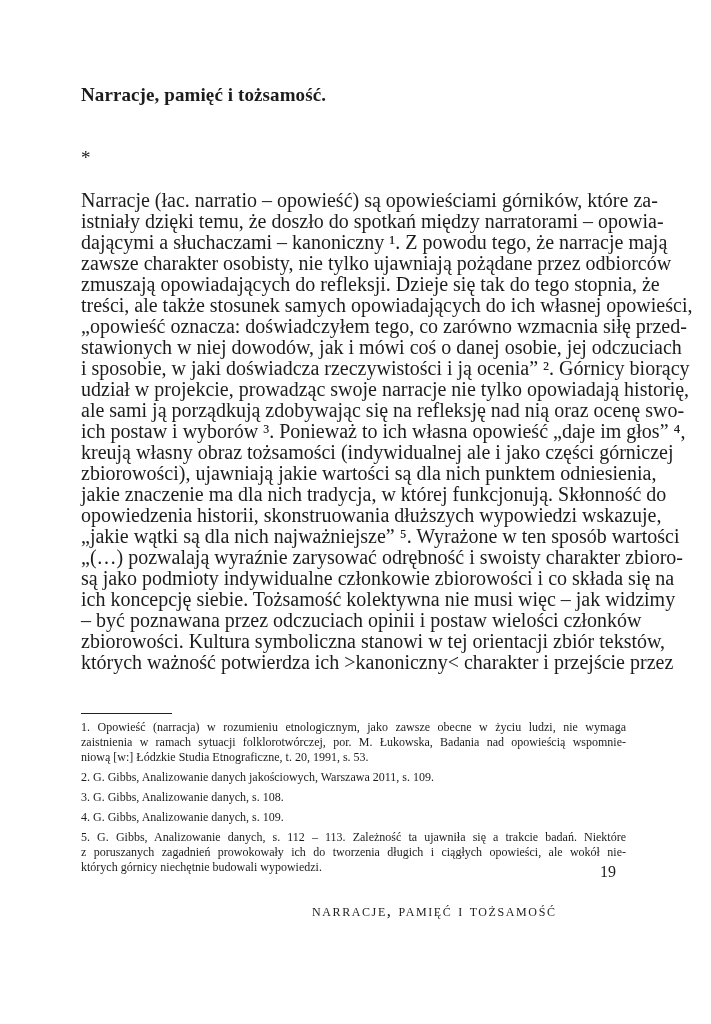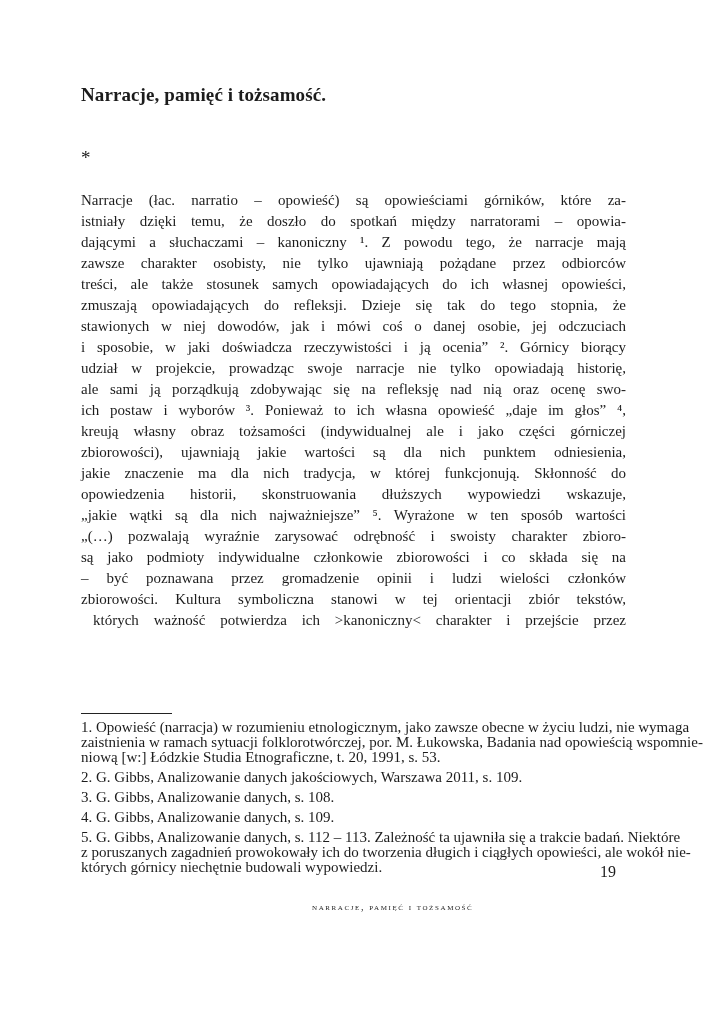--- a/index.html
+++ b/index.html
@@ -39,65 +39,64 @@
   }
   .body-text {
     position: absolute;
     left: 81px;
     top: 190px;
     width: 545px;
     margin: 0;
   }
   .body-line {
     display: block;
-    font-size: 15px;
+    font-size: 20px;
     line-height: 21px;
     height: 21px;
     white-space: nowrap;
     text-align: justify;
     text-align-last: justify;
   }
   .body-line.last {
     text-align-last: justify;
-    margin-left: 12px;
   }
   .footnote-rule {
     position: absolute;
     left: 81px;
     top: 713px;
     width: 91px;
     height: 0;
     border-top: 1.2px solid #222;
   }
   .footnotes {
     position: absolute;
     left: 81px;
     top: 720px;
     width: 545px;
   }
   .footnote {
     margin: 0 0 5px 0;
   }
   .fn-line {
     display: block;
-    font-size: 15px;
+    font-size: 12px;
     line-height: 15px;
     height: 15px;
     white-space: nowrap;
     text-align: justify;
     text-align-last: justify;
   }
   .fn-line.short {
     text-align-last: left;
   }
   .running-footer {
     position: absolute;
     left: 312px;
     top: 901px;
-    font-size: 10px;
+    font-size: 17px;
     font-variant: small-caps;
     letter-spacing: 1.6px;
     white-space: nowrap;
     text-transform: lowercase;
   }
   .page-number {
     position: absolute;
     left: 600px;
     top: 863px;
     font-size: 16px;
@@ -109,35 +108,37 @@
 
 <div class="page">
   <h2 class="title">Narracje, pamięć i tożsamość.</h2>
   <div class="asterisk">*</div>
 
   <div class="body-text" id="body-text">
       <span class="body-line">Narracje (łac. narratio – opowieść) są opowieściami górników, które za-</span>
       <span class="body-line">istniały dzięki temu, że doszło do spotkań między narratorami – opowia-</span>
       <span class="body-line">dającymi a słuchaczami – kanoniczny ¹. Z powodu tego, że narracje mają</span>
       <span class="body-line">zawsze charakter osobisty, nie tylko ujawniają pożądane przez odbiorców</span>
+      <span class="body-line">zmuszają opowiadających do refleksji. Dzieje się tak do tego stopnia, że</span>
       <span class="body-line">treści, ale także stosunek samych opowiadających do ich własnej opowieści,</span>
-      <span class="body-line">zmuszają opowiadających do refleksji. Dzieje się tak do tego stopnia, że</span>
+      <span class="body-line">„opowieść oznacza: doświadczyłem tego, co zarówno wzmacnia siłę przed-</span>
       <span class="body-line">stawionych w niej dowodów, jak i mówi coś o danej osobie, jej odczuciach</span>
       <span class="body-line">i sposobie, w jaki doświadcza rzeczywistości i ją ocenia” ². Górnicy biorący</span>
       <span class="body-line">udział w projekcie, prowadząc swoje narracje nie tylko opowiadają historię,</span>
       <span class="body-line">ale sami ją porządkują zdobywając się na refleksję nad nią oraz ocenę swo-</span>
       <span class="body-line">ich postaw i wyborów ³. Ponieważ to ich własna opowieść „daje im głos” ⁴,</span>
       <span class="body-line">kreują własny obraz tożsamości (indywidualnej ale i jako części górniczej</span>
       <span class="body-line">zbiorowości), ujawniają jakie wartości są dla nich punktem odniesienia,</span>
       <span class="body-line">jakie znaczenie ma dla nich tradycja, w której funkcjonują. Skłonność do</span>
       <span class="body-line">opowiedzenia historii, skonstruowania dłuższych wypowiedzi wskazuje,</span>
       <span class="body-line">„jakie wątki są dla nich najważniejsze” ⁵. Wyrażone w ten sposób wartości</span>
       <span class="body-line">„(…) pozwalają wyraźnie zarysować odrębność i swoisty charakter zbioro-</span>
       <span class="body-line">są jako podmioty indywidualne członkowie zbiorowości i co składa się na</span>
-      <span class="body-line">– być poznawana przez gromadzenie opinii i ludzi wielości członków</span>
+      <span class="body-line">ich koncepcję siebie. Tożsamość kolektywna nie musi więc – jak widzimy</span>
+      <span class="body-line">– być poznawana przez odczuciach opinii i postaw wielości członków</span>
       <span class="body-line">zbiorowości. Kultura symboliczna stanowi w tej orientacji zbiór tekstów,</span>
       <span class="body-line last">których ważność potwierdza ich &gt;kanoniczny&lt; charakter i przejście przez</span>
     </div>
 
   <div class="footnote-rule"></div>
   <div class="footnotes" id="footnotes">
       <div class="footnote">
         <span class="fn-line">1.  Opowieść (narracja) w rozumieniu etnologicznym, jako zawsze obecne w życiu ludzi, nie wymaga</span>
         <span class="fn-line">zaistnienia w ramach sytuacji folklorotwórczej, por. M. Łukowska, Badania nad opowieścią wspomnie-</span>
         <span class="fn-line short">niową [w:] Łódzkie Studia Etnograficzne, t. 20, 1991, s. 53.</span>

